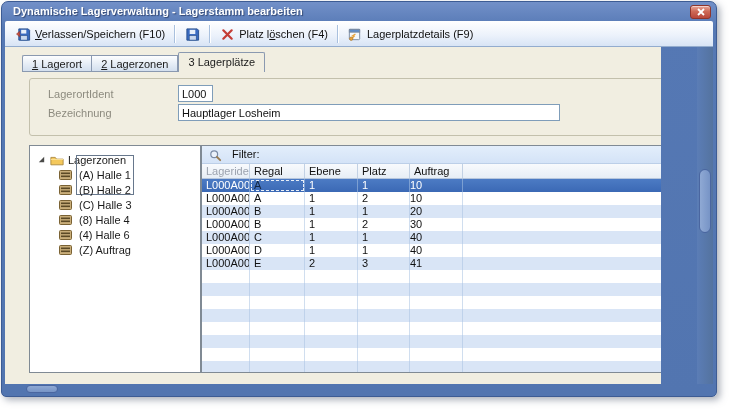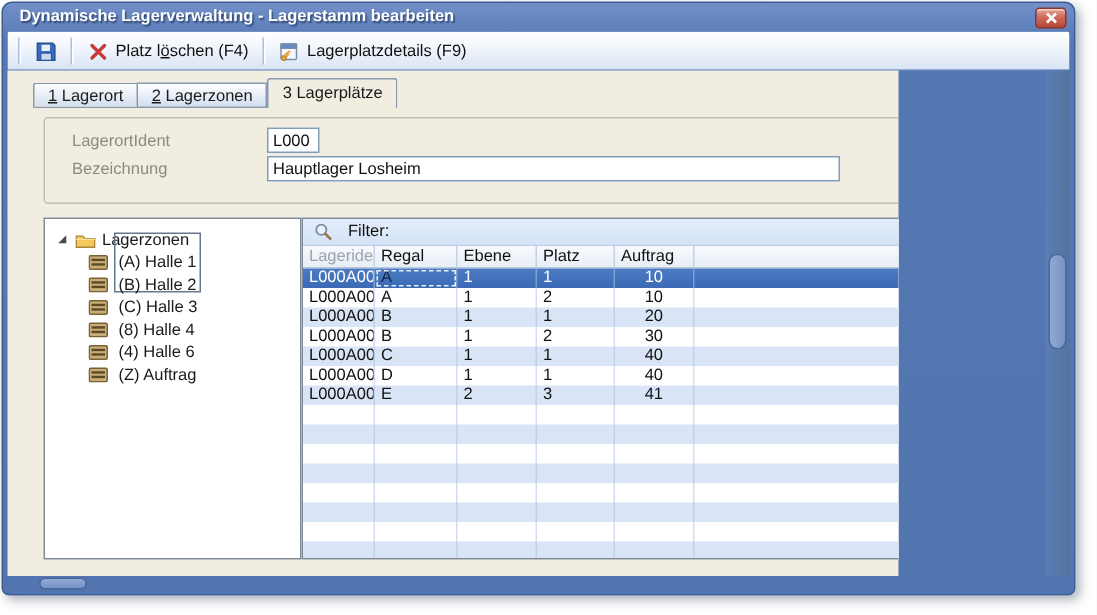--- a/index.html
+++ b/index.html
@@ -27,21 +27,21 @@
     border-radius:2px 2px 0 0; display:flex; align-items:center; padding:0 4px; }
   .tbtn { display:inline-flex; align-items:center; gap:4px; height:20px;
     padding:0 5px; font-size:11px; color:#111; border:1px solid transparent;
     border-radius:2px; cursor:pointer; white-space:nowrap; }
   .tsep { width:1px; height:18px; background:#A9C0DE; margin:0 3px;
     box-shadow:1px 0 0 #fff; }
   .ticon { width:16px; height:16px; display:inline-flex; align-items:center; justify-content:center; }
   u { text-decoration: underline; }
 
   
-  .client { position:absolute; left:3px; top:45px; width:594px; height:337px;
+  .client { position:absolute; left:3px; top:45px; width:656px; height:337px;
     background:#F1EEE1; overflow:hidden; }
 
   
   .vscroll { position:absolute; left:695px; top:45px; width:16px; height:337px;
     background: linear-gradient(90deg,#5B7DB6,#54739F); cursor:pointer; }
   .vthumb { position:absolute; left:2px; top:122px; width:12px; height:64px;
     background: linear-gradient(90deg,#8FA9D4,#7794C6); border:1px solid #4A66A0;
     border-radius:6px; }
   .hthumb { position:absolute; left:26px; top:385px; width:32px; height:8px;
     background: linear-gradient(#8FA9D4,#7794C6); border:1px solid #4A66A0;
@@ -89,21 +89,21 @@
   .gridwrap { position:absolute; left:0; top:18px; right:15px; bottom:0; overflow:hidden; }
   .ghead { display:flex; height:15px; background: linear-gradient(#F8FAFD,#E7EEF6);
     border-bottom:1px solid #B6C6DC; }
   .ghead .cell { font-size:11px; line-height:14px; color:#111; padding-left:4px;
     border-right:1px solid #C2D1E4; overflow:hidden; white-space:nowrap; cursor:pointer; }
   .ghead .cell.dim { color:#9CA3AF; }
   .row { display:flex; height:13px; cursor:pointer; }
   .row:nth-child(even) { background:#D9E5F6; }
   .row .cell { font-size:11px; line-height:13px; color:#111; padding-left:4px;
     border-right:1px solid rgba(170,195,226,.55); overflow:hidden; white-space:nowrap; }
-  .row .cell.num { text-align:right; padding-right:20px; padding-left:0; }
+  .row .cell.num { text-align:left; padding-right:6px; padding-left:0; }
   .row.selected { background: linear-gradient(#4C7BC4,#3B69B5); }
   .row.selected .cell { color:#fff; }
   .row.selected .cell.focus { outline:1px dashed #E9EFF8; outline-offset:-2px; color:#13253F; }
   .c0{width:48px} .c1{width:55px} .c2{width:53px} .c3{width:52px} .c4{width:53px}
   .cf{flex:1; border-right:none !important;}
 
   
   .navstrip { position:absolute; top:18px; right:0; width:15px; bottom:0;
     background:#FBFCFE; border-left:1px solid #C5D2E4; }
   .nico { position:absolute; left:1px; width:12px; height:12px; display:flex;
@@ -120,20 +120,31 @@
   <div class="titlebar">
     <span class="title">Dynamische Lagerverwaltung - Lagerstamm bearbeiten</span>
     <div class="close">
       <svg width="8" height="8" viewBox="0 0 8 8">
           <path d="M1 1 L7 7 M7 1 L1 7" stroke="#fff" stroke-width="1.8"></path>
         </svg>
     </div>
   </div>
 
   <div class="toolbar">
+    <div class="tbtn">
+      <span class="ticon">
+        <svg width="15" height="15" viewBox="0 0 16 16">
+            <path d="M3 2 h10 l1.5 1.5 V14 H3 z" fill="#3A6BC0" stroke="#27508F"></path>
+            <rect x="5.5" y="3" width="5.5" height="4" fill="#E8F0FA"></rect>
+            <rect x="5" y="9" width="7" height="5" fill="#C9D8EE" stroke="#27508F" stroke-width=".7"></rect>
+            <path d="M0.5 7.5 L4 4.5 V10.5 z" fill="#C94C3C" stroke="#8E352C" stroke-width=".6"></path>
+          </svg>
+      </span>
+      <span><span></span><u>V</u><span>erlassen/Speichern (F10)</span></span>
+    </div>
     <div class="tsep"></div>
     <div class="tbtn">
       <span class="ticon">
         <svg width="15" height="15" viewBox="0 0 16 16">
             <path d="M2 2 h11 l1.5 1.5 V14 H2 z" fill="#3A6BC0" stroke="#27508F"></path>
             <rect x="5" y="3" width="6" height="4.5" fill="#E8F0FA"></rect>
             <rect x="4.5" y="9" width="7.5" height="5" fill="#C9D8EE" stroke="#27508F" stroke-width=".7"></rect>
           </svg>
       </span>
     </div>

